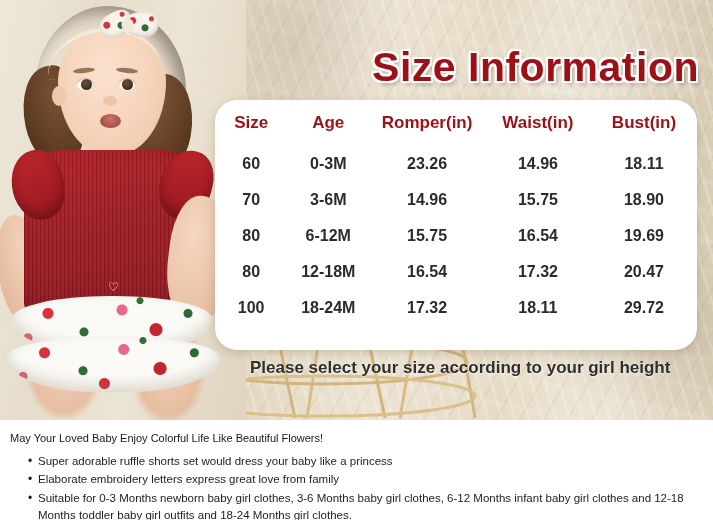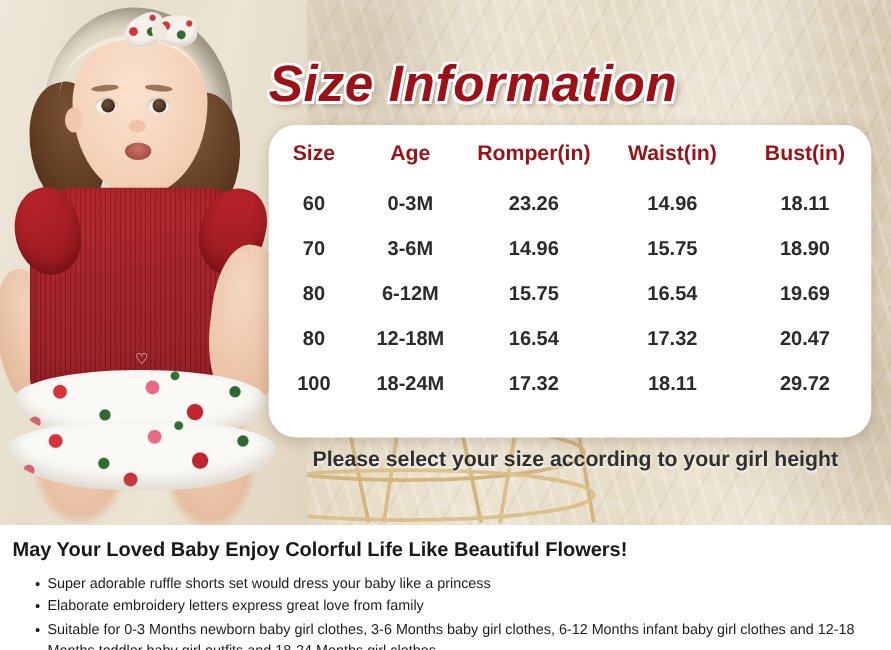--- a/index.html
+++ b/index.html
@@ -322,30 +322,29 @@
   }
   .skirt-tier.t1 { left: 6px; top: 0; width: 200px; height: 58px; }
   .skirt-tier.t2 { left: 0; top: 40px; width: 214px; height: 56px; }
 
   
   .title {
     position: absolute;
     left: 215px;
     top: 44px;
     width: 484px;
-    text-align: left;
+    text-align: right;
     font-size: 41px;
     font-weight: 700;
     color: #9c1016;
     letter-spacing: .5px;
     text-shadow:
       -2px 0 0 #fff,  2px 0 0 #fff,  0 -2px 0 #fff, 0 2px 0 #fff,
       -2px -2px 0 #fff, 2px -2px 0 #fff, -2px 2px 0 #fff, 2px 2px 0 #fff,
       3px 4px 4px rgba(90,60,40,.35);
-    font-style: italic;
   }
 
   
   .card {
     position: absolute;
     left: 215px;
     top: 100px;
     width: 482px;
     height: 250px;
     background: #ffffff;
@@ -394,22 +393,22 @@
     white-space: nowrap;
   }
 
   
   .copy {
     position: relative;
     padding: 12px 10px 0 10px;
     background: #fff;
   }
   .copy-heading {
-    font-size: 16px;
-    font-weight: 700;
+    font-size: 11px;
+    font-weight: 400;
     color: #181818;
     margin: 0 0 9px 0;
   }
   .bullets {
     margin: 0;
     padding: 0 0 0 18px;
     list-style: none;
   }
   .bullets li {
     position: relative;

